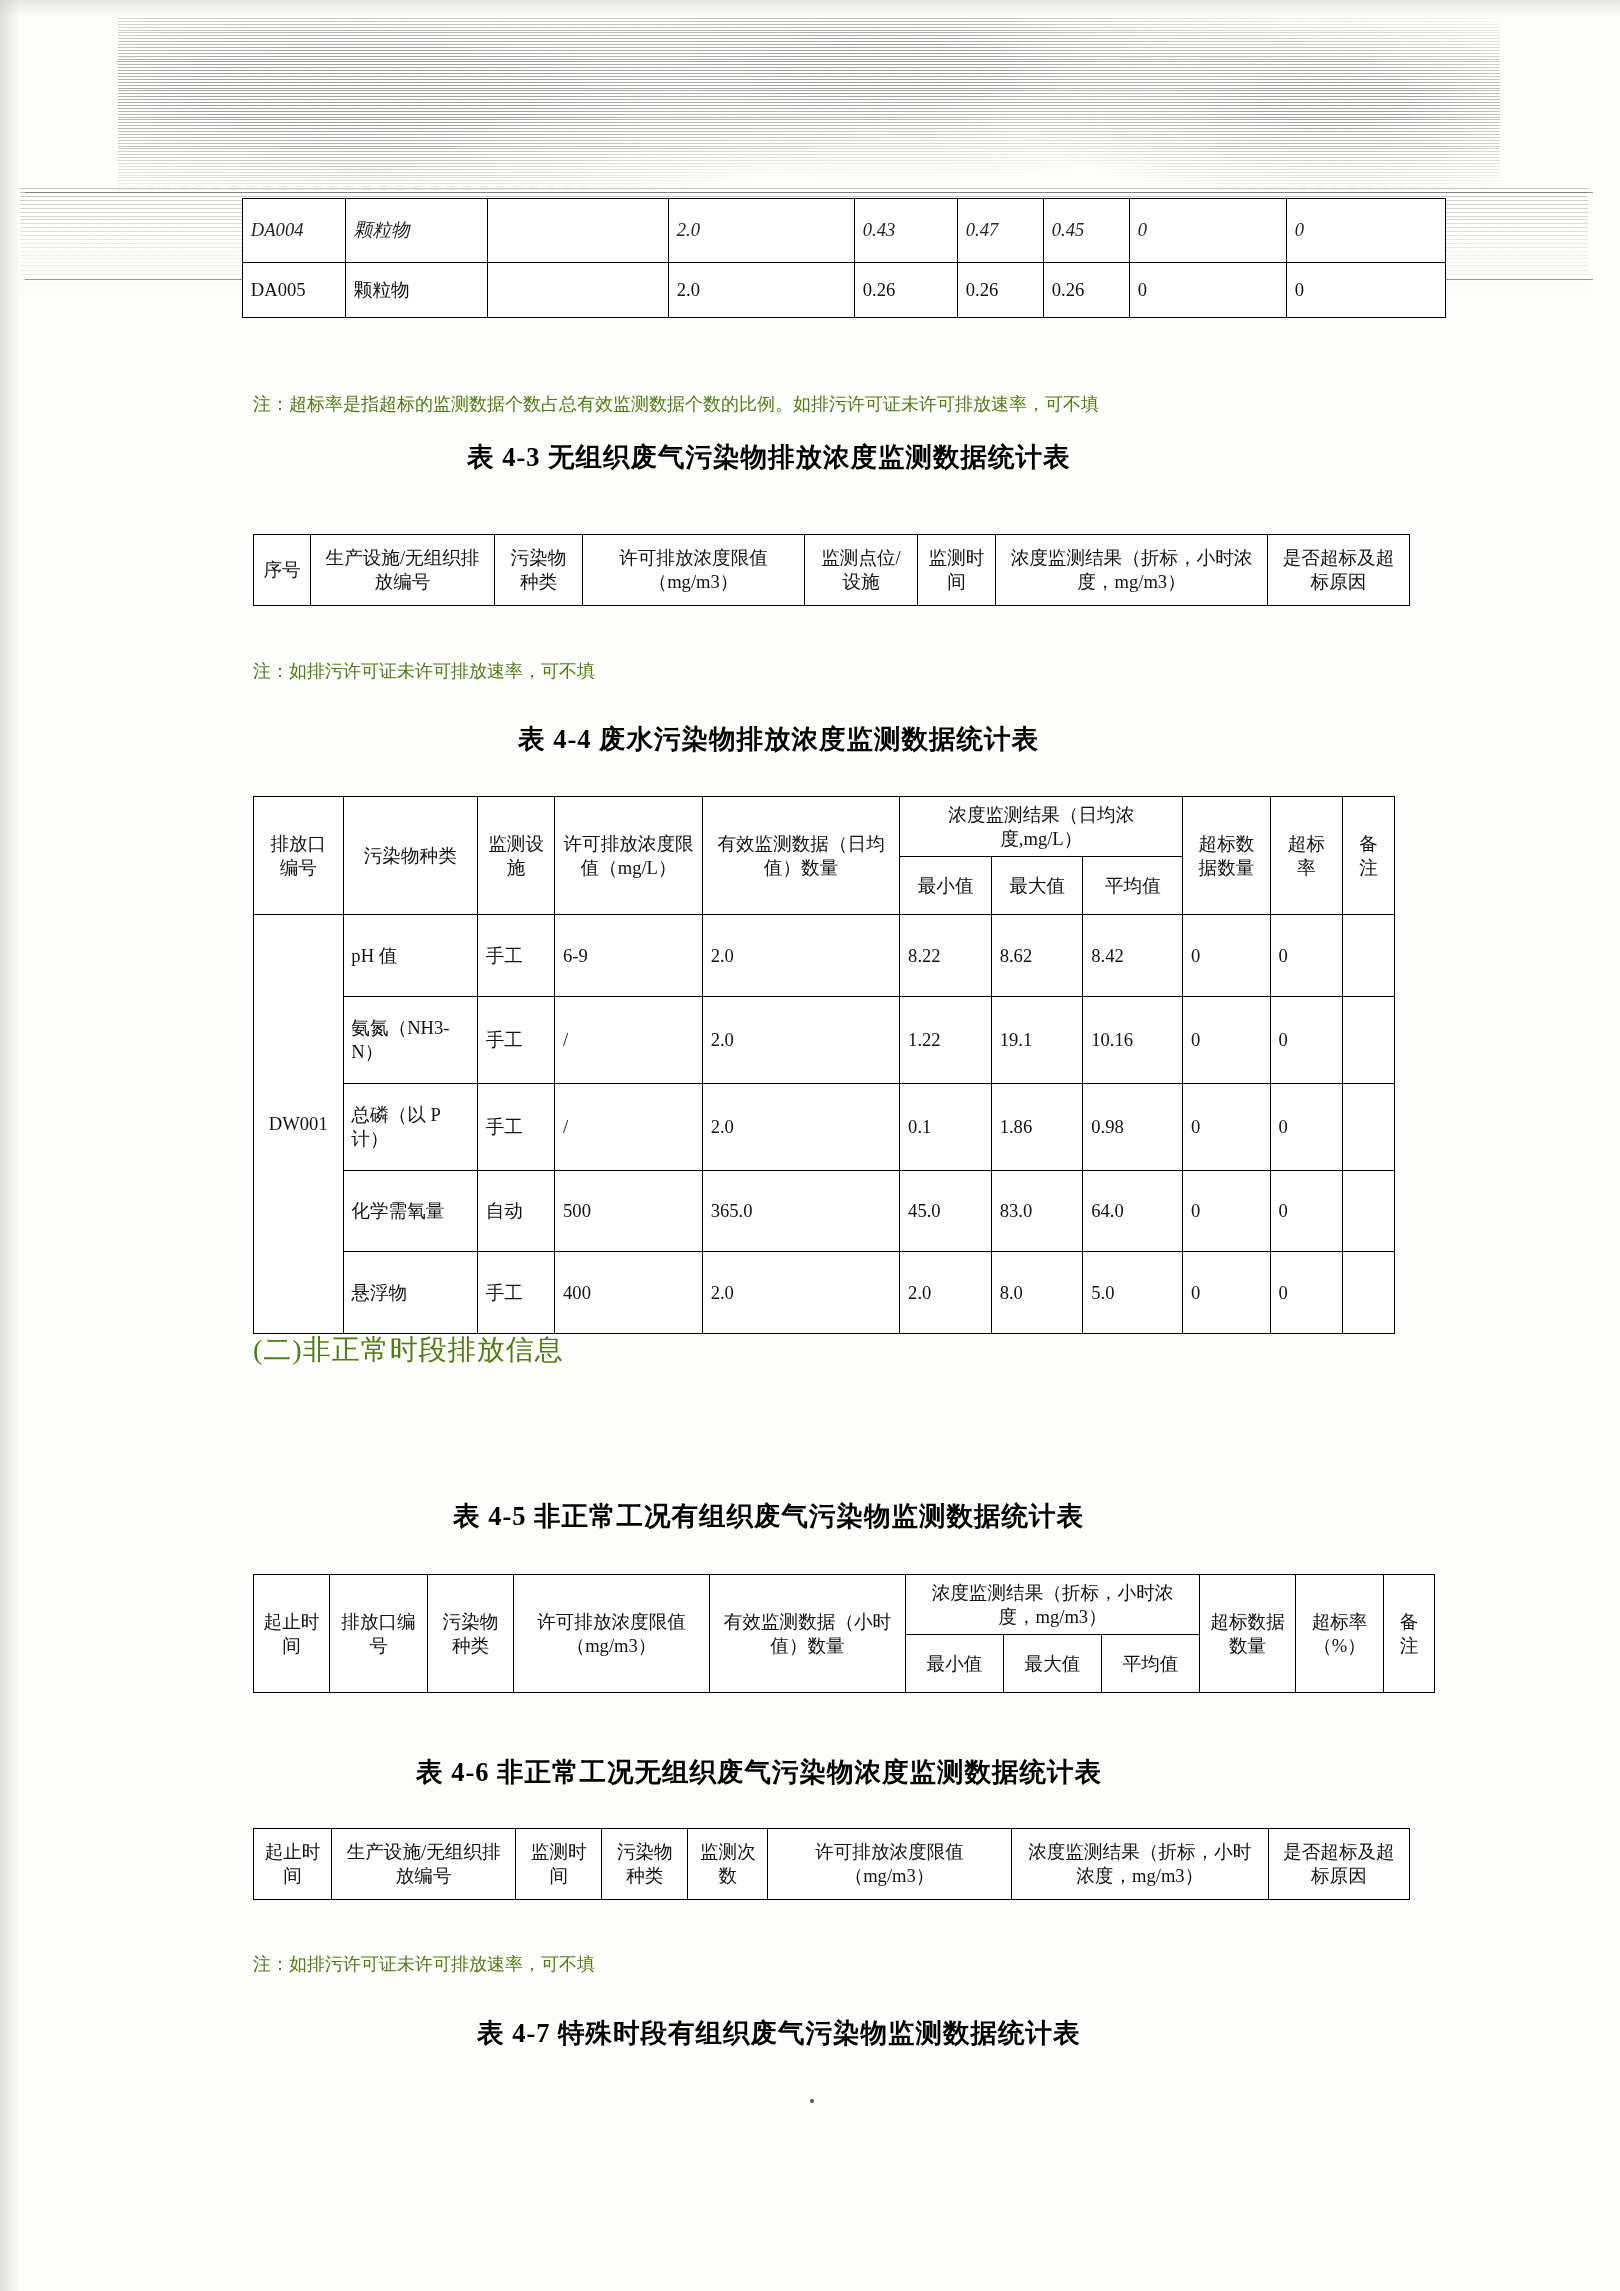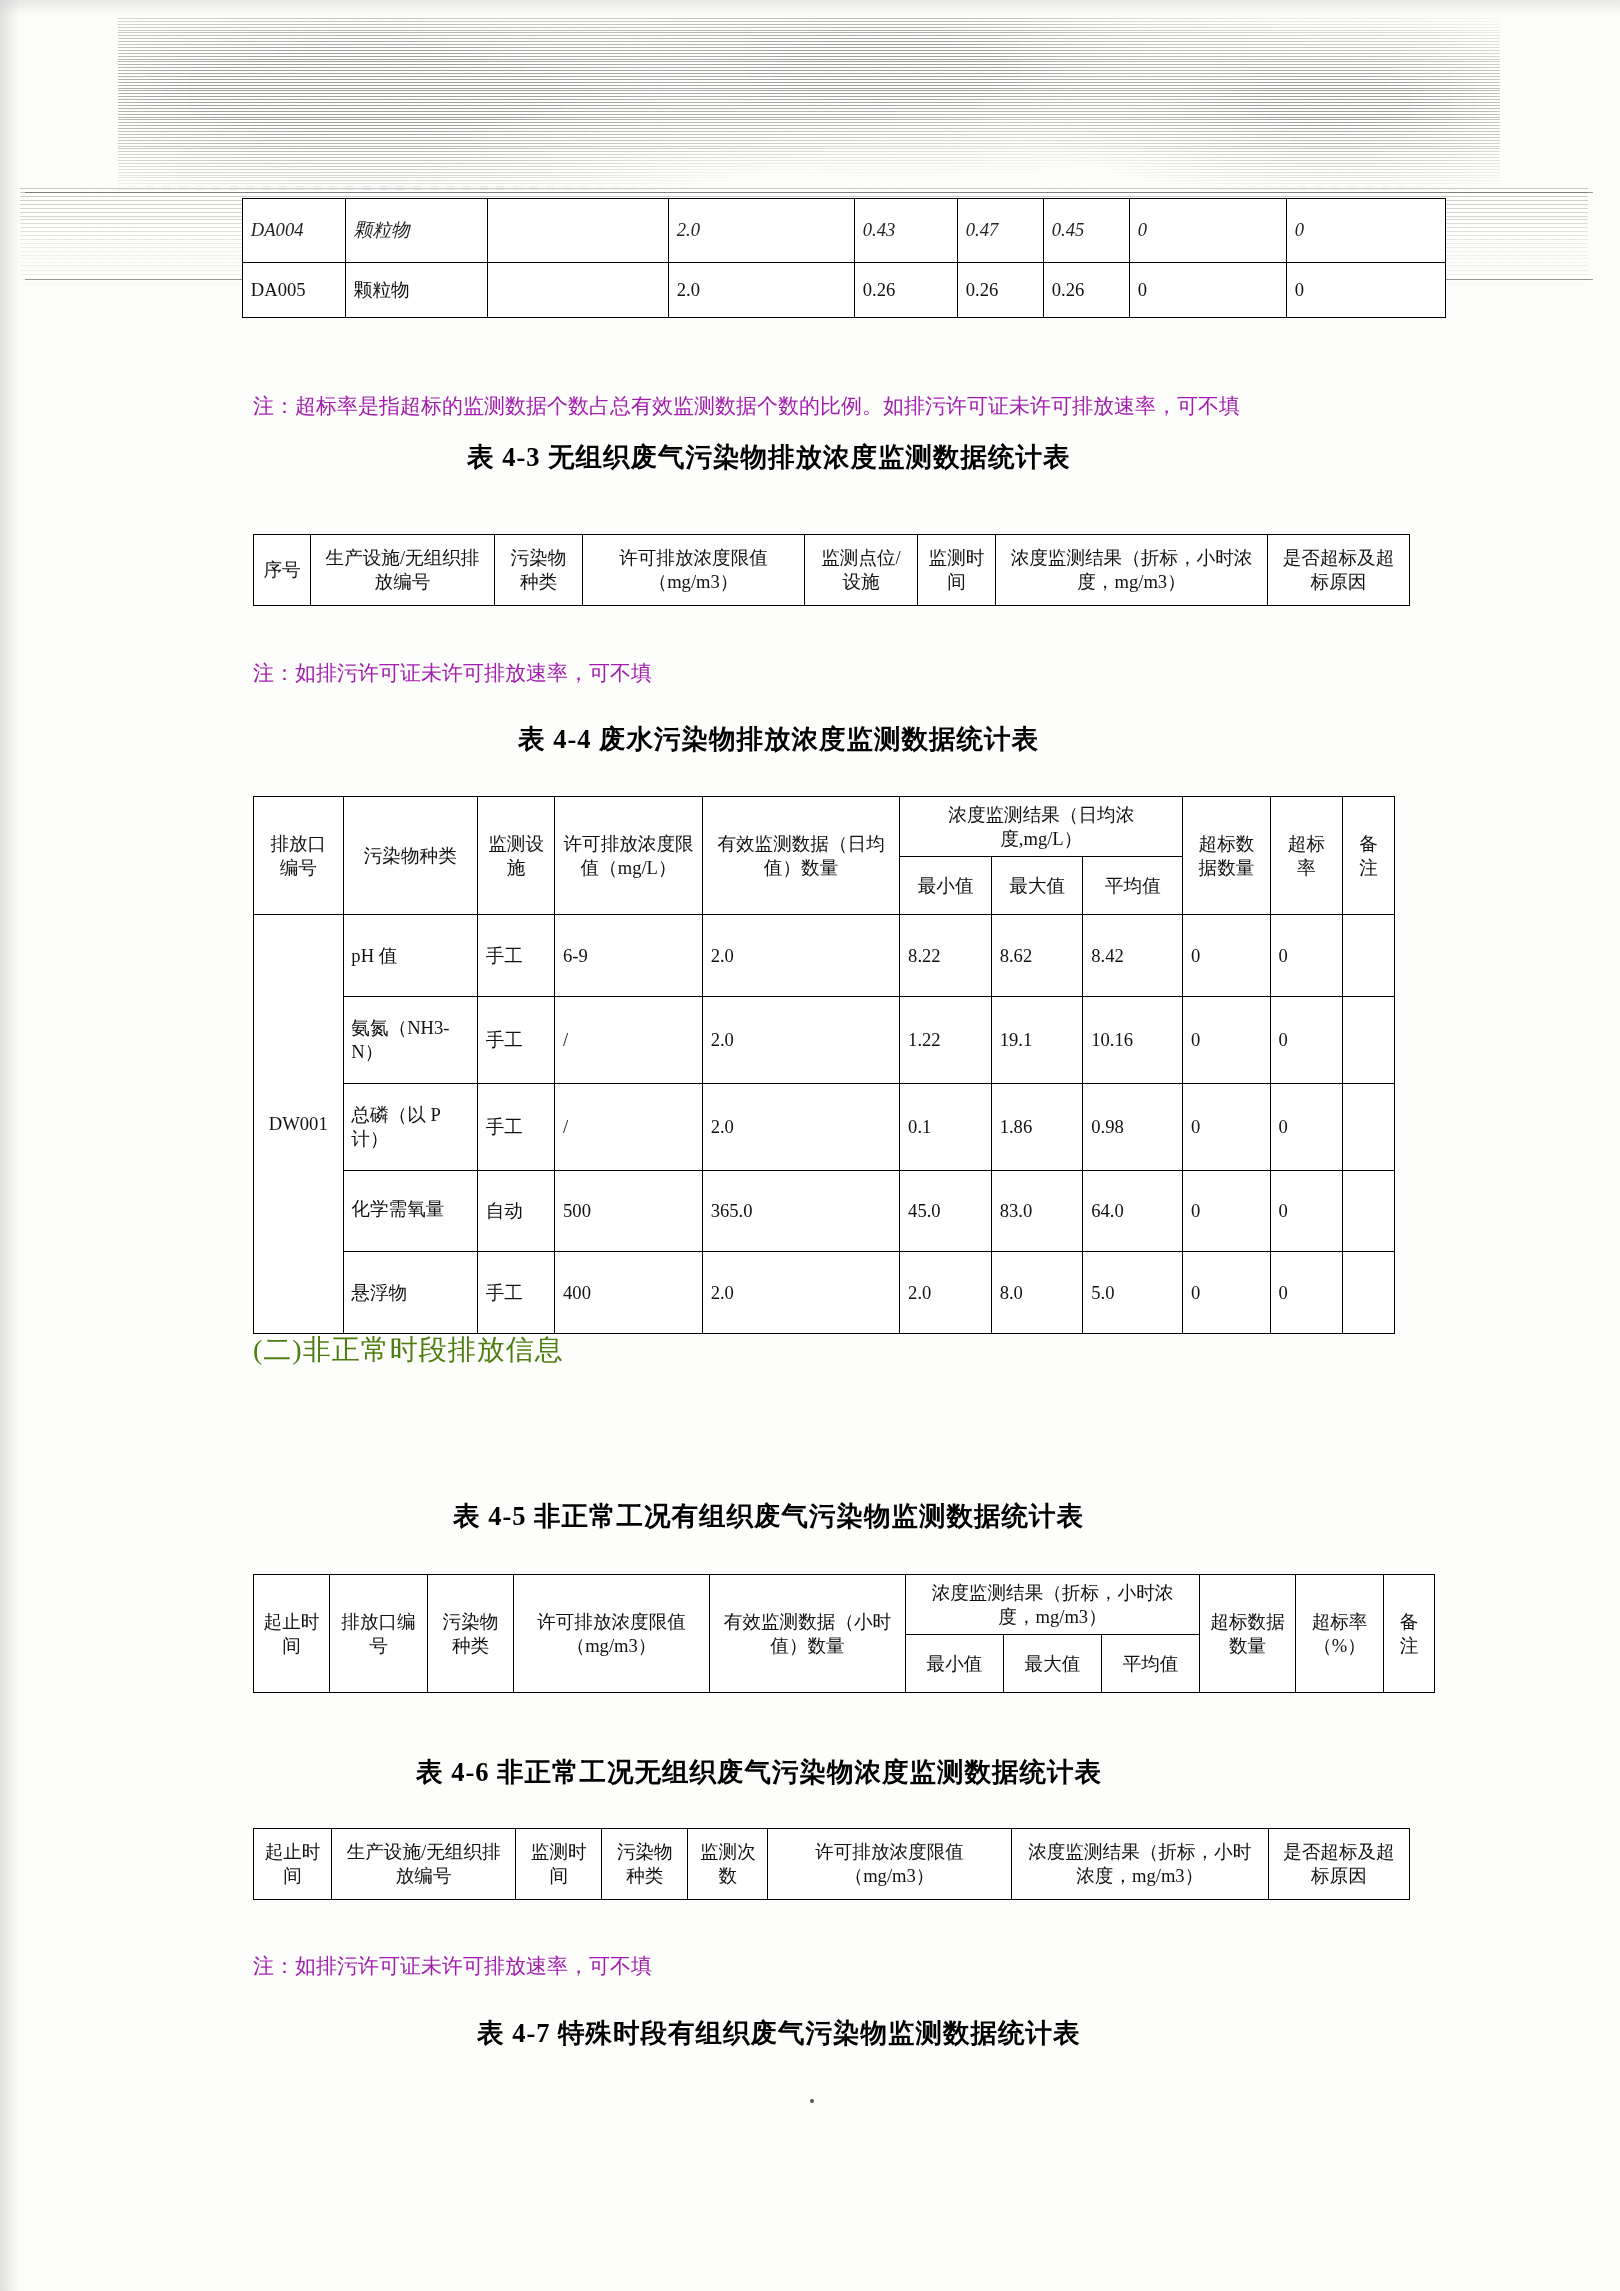--- a/index.html
+++ b/index.html
@@ -91,23 +91,23 @@
     height: 51px;
     color: #2a2a2a;
     font-style: italic;
   }
   .frag-row1 {
     opacity: 0.92;
   }
 
   .note {
     position: absolute;
-    font-size: 21px;
+    font-size: 18px;
     font-family: "Liberation Sans", sans-serif;
-    color: #a21caf;
+    color: #4d7c0f;
     white-space: nowrap;
   }
   .caption {
     position: absolute;
     font-size: 26.5px;
     font-weight: bold;
     font-family: "Liberation Serif", serif;
     color: #000;
     white-space: nowrap;
     letter-spacing: 1px;
@@ -292,21 +292,21 @@
       <td class="l">/</td>
       <td class="l">2.0</td>
       <td class="l">0.1</td>
       <td class="l">1.86</td>
       <td class="l">0.98</td>
       <td class="l">0</td>
       <td class="l">0</td>
       <td class="l"></td>
     </tr>
     <tr>
-      <td class="l" style="height:69px;font-family:Liberation Mono, monospace;">化学需氧量</td>
+      <td class="l" style="height:69px;">化学需氧量</td>
       <td class="l">自动</td>
       <td class="l">500</td>
       <td class="l">365.0</td>
       <td class="l">45.0</td>
       <td class="l">83.0</td>
       <td class="l">64.0</td>
       <td class="l">0</td>
       <td class="l">0</td>
       <td class="l"></td>
     </tr>

